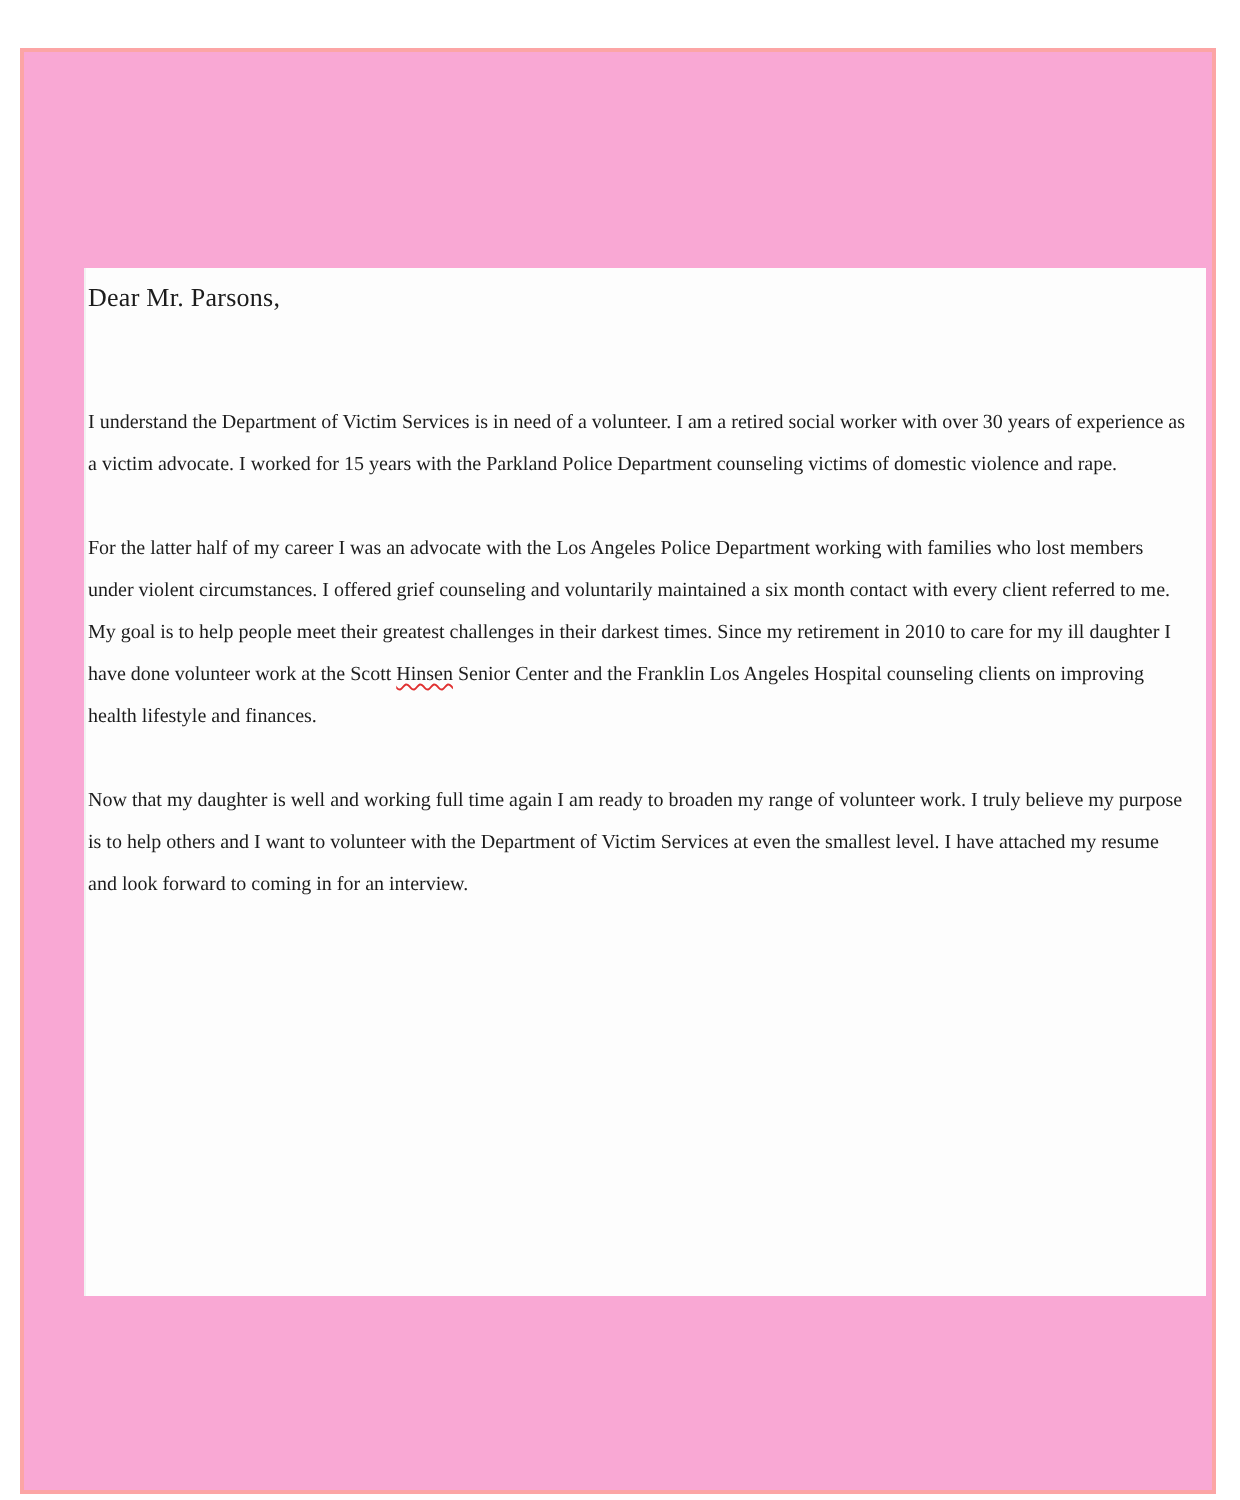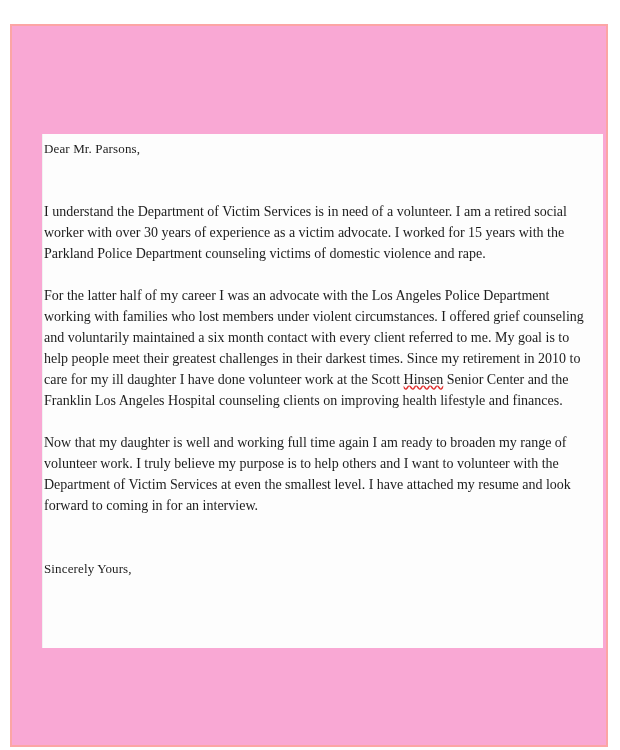--- a/index.html
+++ b/index.html
@@ -49,21 +49,21 @@
     font-size: 13px;
     line-height: 21px;
     color: #1c1c1c;
     text-align: left;
     white-space: normal;
     letter-spacing: 0.01em;
   }
 
   .para {
     margin: 0;
-    font-size: 14px;
+    font-size: 10px;
     line-height: 21px;
     color: #1c1c1c;
   }
 
   .gap-1 { height: 21px; }
   .gap-2 { height: 42px; }
 
   
   .misspelled {
     text-decoration: underline wavy #e03030;
@@ -89,19 +89,18 @@
     <div class="gap-1"></div>
 
     <p class="para"><span>For the latter half of my career I was an advocate with the Los Angeles Police Department working with families who lost members under violent circumstances. I offered grief counseling and voluntarily maintained a six month contact with every client referred to me. My goal is to help people meet their greatest challenges in their darkest times. Since my retirement in 2010 to care for my ill daughter I have done volunteer work at the Scott </span><span class="misspelled">Hinsen</span><span> Senior Center and the Franklin Los Angeles Hospital counseling clients on improving health lifestyle and finances.</span></p>
 
     <div class="gap-1"></div>
 
     <p class="para">Now that my daughter is well and working full time again I am ready to broaden my range of volunteer work. I truly believe my purpose is to help others and I want to volunteer with the Department of Victim Services at even the smallest level. I have attached my resume and look forward to coming in for an interview.</p>
 
     <div class="gap-2"></div>
 
-    <div class="line">Sincerely Yours,</div>
 
     <div class="gap-2"></div>
 
 
   </div>
 </div>
 
 </body></html>

